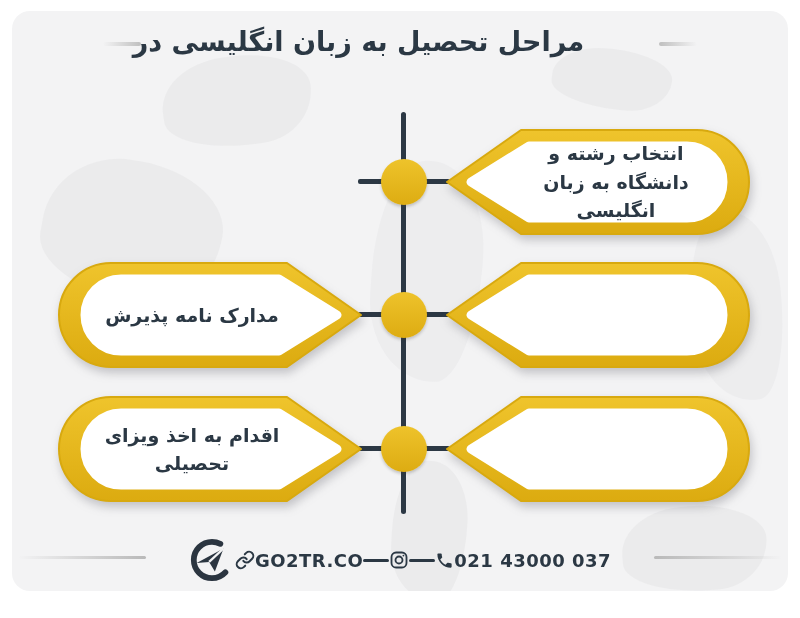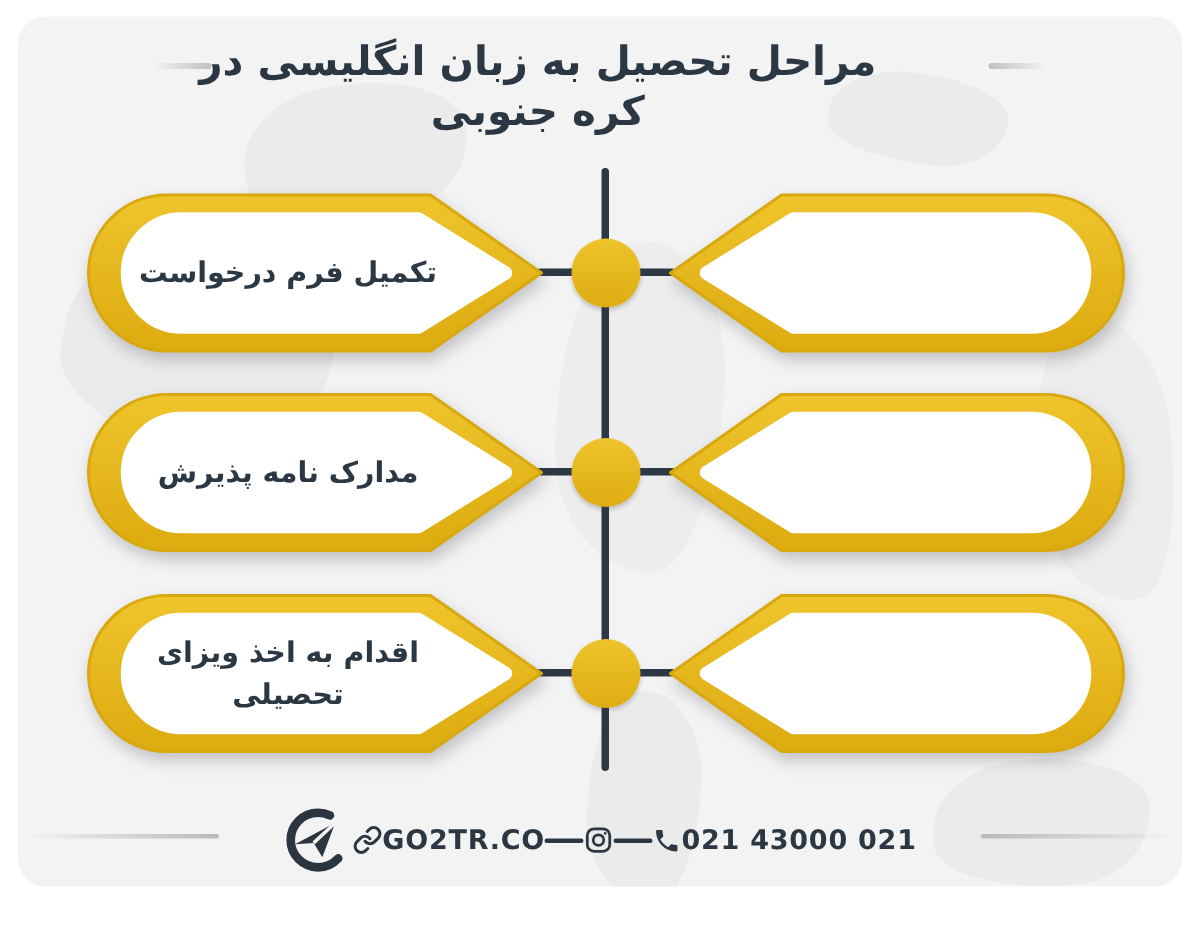--- a/index.html
+++ b/index.html
@@ -94,43 +94,36 @@
     <div class="map-blob" style="left:360px;top:150px;width:110px;height:220px;transform:rotate(4deg);opacity:.55"></div>
     <div class="map-blob" style="left:680px;top:200px;width:90px;height:190px;transform:rotate(-6deg);opacity:.55"></div>
     <div class="map-blob" style="left:380px;top:450px;width:75px;height:140px;transform:rotate(3deg)"></div>
     <div class="map-blob" style="left:610px;top:495px;width:145px;height:85px;transform:rotate(-4deg)"></div>
   </div>
 
   <div class="title-dash left"></div>
   <div class="title-dash right"></div>
   <div class="title-wrap">
     <span class="title-line">مراحل تحصیل به زبان انگلیسی در</span>
-    <span class="title-line">کره جنوبی</span>
   </div>
 
   <div class="timeline-line"></div>
   <div class="connector" style="top:179px"></div>
   <div class="connector" style="top:312px"></div>
   <div class="connector" style="top:446px"></div>
   <div class="node" style="top:159px"></div>
   <div class="node" style="top:292px"></div>
   <div class="node" style="top:426px"></div>
 
-  <div class="step-box left-col" style="left:55px;top:126px">
-    <svg viewBox="0 0 310 112">
-      <path d="M56 4 L232 4 L306 56 L232 108 L56 108 A52 52 0 0 1 56 4 Z" fill="url(#goldGrad)" stroke="#d8a90f" stroke-width="2" stroke-linejoin="round"></path>
-      <path d="M66 20 L224 20 L282 56 L224 92 L66 92 A36 36 0 0 1 66 20 Z" fill="#ffffff" stroke="#ffffff" stroke-width="9" stroke-linejoin="round"></path>
-    </svg>
-    <div class="step-label">تکمیل فرم درخواست</div>
-  </div>
   <div class="step-box right-col" style="left:443px;top:126px">
     <svg viewBox="0 0 310 112">
       <path d="M78 4 L254 4 A52 52 0 0 1 254 108 L78 108 L4 56 Z" fill="url(#goldGrad)" stroke="#d8a90f" stroke-width="2" stroke-linejoin="round"></path>
       <path d="M86 20 L244 20 A36 36 0 0 1 244 92 L86 92 L28 56 Z" fill="#ffffff" stroke="#ffffff" stroke-width="9" stroke-linejoin="round"></path>
     </svg>
+    <div class="step-label">انتخاب رشته و دانشگاه به زبان انگلیسی</div>
   </div>
 
   <div class="step-box left-col" style="left:55px;top:259px">
     <svg viewBox="0 0 310 112">
       <path d="M56 4 L232 4 L306 56 L232 108 L56 108 A52 52 0 0 1 56 4 Z" fill="url(#goldGrad)" stroke="#d8a90f" stroke-width="2" stroke-linejoin="round"></path>
       <path d="M66 20 L224 20 L282 56 L224 92 L66 92 A36 36 0 0 1 66 20 Z" fill="#ffffff" stroke="#ffffff" stroke-width="9" stroke-linejoin="round"></path>
     </svg>
     <div class="step-label">مدارک نامه پذیرش</div>
   </div>
   <div class="step-box right-col" style="left:443px;top:259px">
@@ -178,15 +171,15 @@
         <circle cx="12" cy="12" r="4.2"></circle>
         <circle cx="17.3" cy="6.7" r="1.1" fill="#2b3844" stroke="none"></circle>
       </svg>
     </span>
     <span class="footer-sep"></span>
     <span class="footer-icon">
       <svg width="19" height="19" viewBox="0 0 24 24" fill="#2b3844">
         <path d="M6.62 10.79c1.44 2.83 3.76 5.14 6.59 6.59l2.2-2.2c.27-.27.67-.36 1.02-.24 1.12.37 2.33.57 3.57.57.55 0 1 .45 1 1V20c0 .55-.45 1-1 1-9.39 0-17-7.61-17-17 0-.55.45-1 1-1h3.5c.55 0 1 .45 1 1 0 1.25.2 2.45.57 3.57.11.35.03.74-.25 1.02l-2.2 2.2z"></path>
       </svg>
     </span>
-    <span class="footer-text">021 43000 021</span>
+    <span class="footer-text">021 43000 037</span>
   </div>
 </div>
 
 </body></html>

